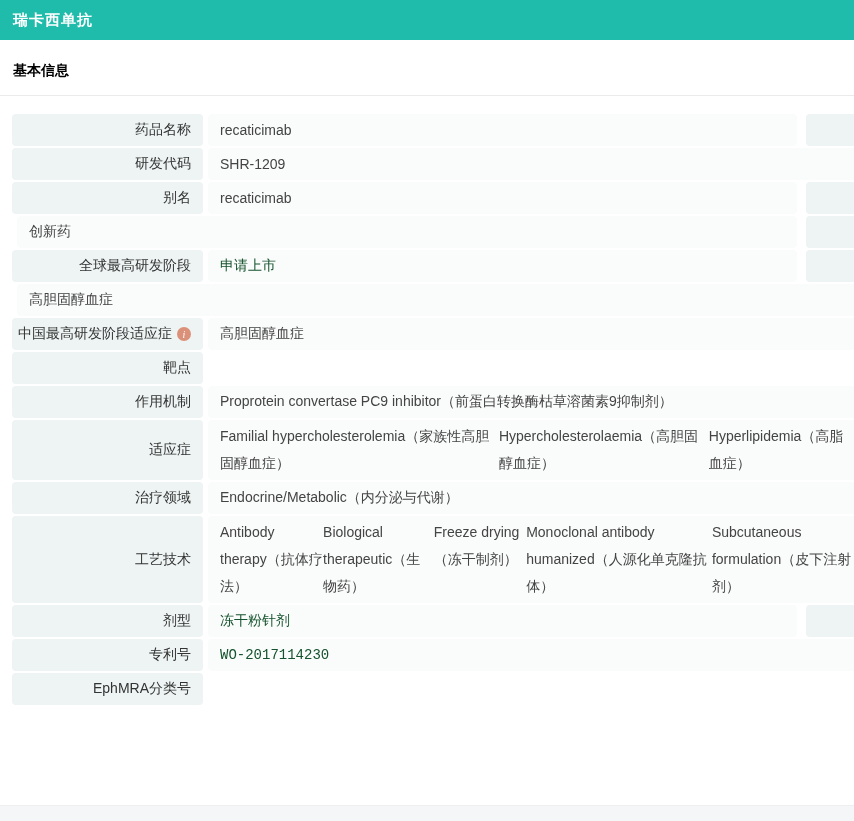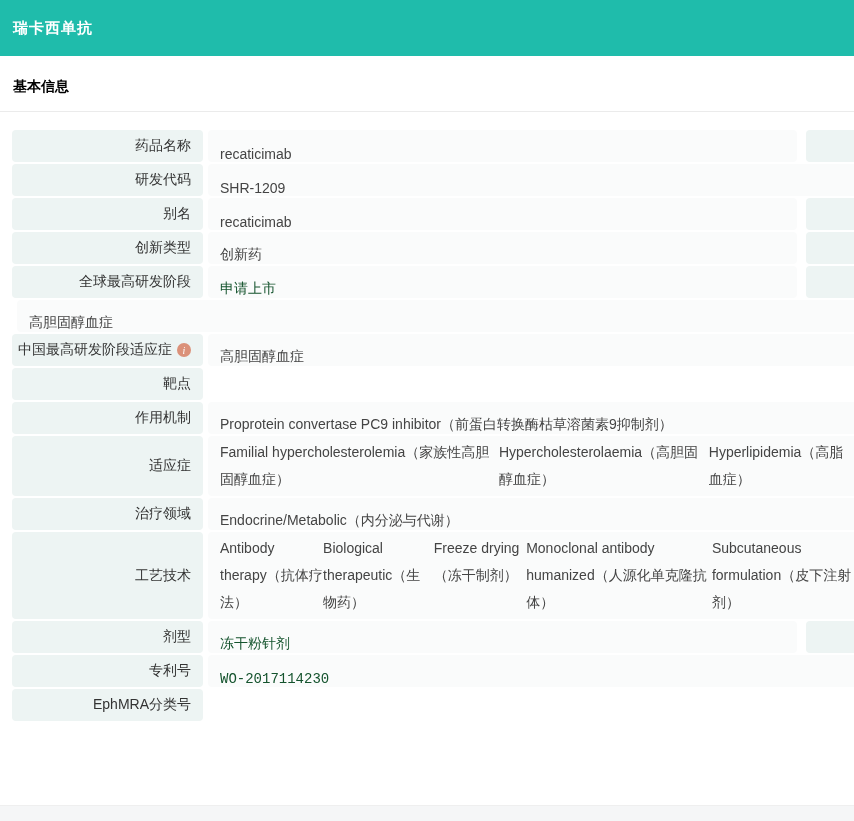--- a/index.html
+++ b/index.html
@@ -5,21 +5,21 @@
   * { box-sizing: border-box; margin: 0; padding: 0; }
   html, body { width: 854px; height: 821px; }
   body {
     font-family: "Liberation Sans", "DejaVu Sans", sans-serif;
     background: #ffffff;
     position: relative;
     overflow: hidden;
     color: #333;
   }
   .topbar {
-    height: 56px;
+    height: 40px;
     background: #1fbcab;
     display: flex;
     align-items: center;
     padding: 0 13px;
   }
   .topbar-title {
     color: #ffffff;
     font-size: 15px;
     font-weight: bold;
     letter-spacing: 1px;
@@ -44,21 +44,21 @@
     padding-right: 12px;
     font-size: 14px;
     color: #333;
     min-height: 32px;
   }
   .value-cell {
     flex: 1 1 auto;
     background: #fafbfb;
     border-radius: 4px 0 0 4px;
     display: flex;
-    align-items: flex-end;
+    align-items: center;
     padding-left: 12px;
     font-size: 14px;
     color: #444;
     min-height: 32px;
     margin-left: 5px;
   }
   .row.has-stub .value-cell { border-radius: 4px; }
   .value-cell.multi {
     flex-direction: row;
     align-items: flex-start;
@@ -148,23 +148,20 @@
     <div class="label-cell">
       <span>别名</span>
     </div>
     <div class="value-cell">
       <span>recaticimab</span>
     </div>
     <div class="stub-cell"></div>
   </div>
 
   <div class="row has-stub">
-    <div class="label-cell">
-      <span>创新类型</span>
-    </div>
     <div class="value-cell">
       <span>创新药</span>
     </div>
     <div class="stub-cell"></div>
   </div>
 
   <div class="row has-stub">
     <div class="label-cell">
       <span>全球最高研发阶段</span>
     </div>

